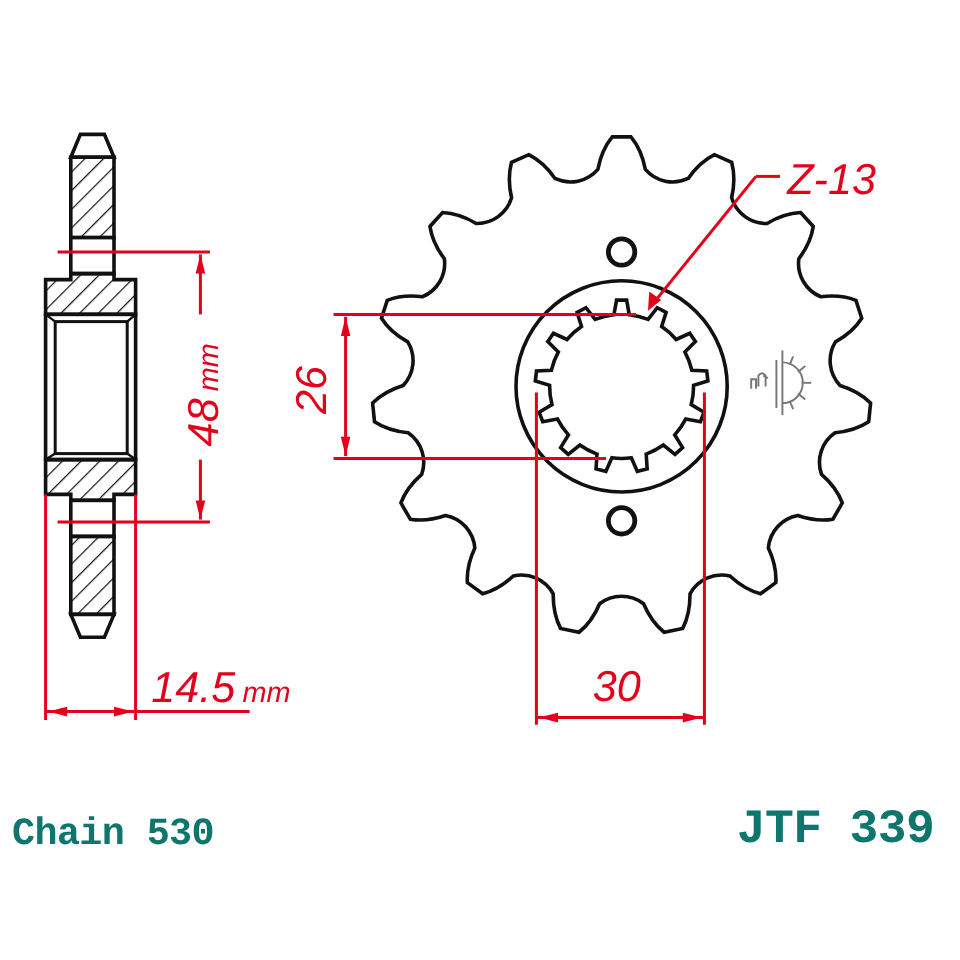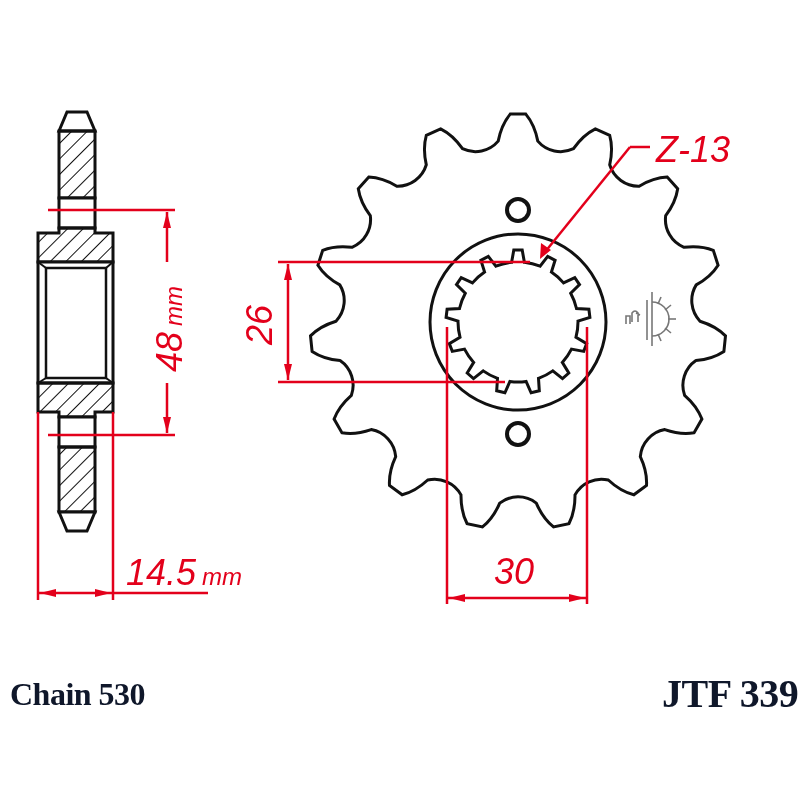--- a/index.html
+++ b/index.html
@@ -1,19 +1,19 @@
 <!DOCTYPE html>
 <html><head>
 <meta charset="utf-8">
 <style>
   html, body { margin: 0; padding: 0; background: #ffffff; }
   body { width: 800px; height: 800px; position: relative; overflow: hidden; font-family: "Liberation Sans", sans-serif; }
   svg { position: absolute; left: 0; top: 0; }
   .dimtext { font-family: "Liberation Sans", sans-serif; font-style: italic; fill: #e3001b; }
-  .label { position: absolute; font-family: Liberation Serif, serif; font-weight: bold; color: #0f172a; font-size: 32px; letter-spacing: -0.5px; }
+  .label { position: absolute; font-family: Liberation Mono, monospace; font-weight: bold; color: #0f766e; font-size: 32px; letter-spacing: -0.5px; }
   .label.big { font-size: 40px; }
 </style>
 </head>
 <body>
 
 <svg width="800" height="800" viewBox="0 0 800 800">
   <defs>
     <pattern id="hatch" patternUnits="userSpaceOnUse" width="11" height="11" patternTransform="rotate(45)">
       <line x1="0" y1="0" x2="0" y2="11" stroke="#111" stroke-width="2"></line>
     </pattern>
@@ -100,13 +100,13 @@
 
   <g stroke="#e3001b" stroke-width="2.5" fill="#e3001b">
     <line x1="650" y1="147" x2="630" y2="147"></line>
     <line x1="630" y1="147" x2="545" y2="252"></line>
     <path d="M540,259 L541,243 L551,250 Z" stroke="none"></path>
   </g>
   <text class="dimtext" x="656" y="162" font-size="36">Z-13</text>
 </svg>
 
 <div class="label" style="left:10px; top:676px;">Chain 530</div>
-<div class="label big" style="left:614px; top:670px;margin-left:48px;">JTF 339</div>
+<div class="label big" style="left:614px; top:670px;">JTF 339</div>
 
 </body></html>

